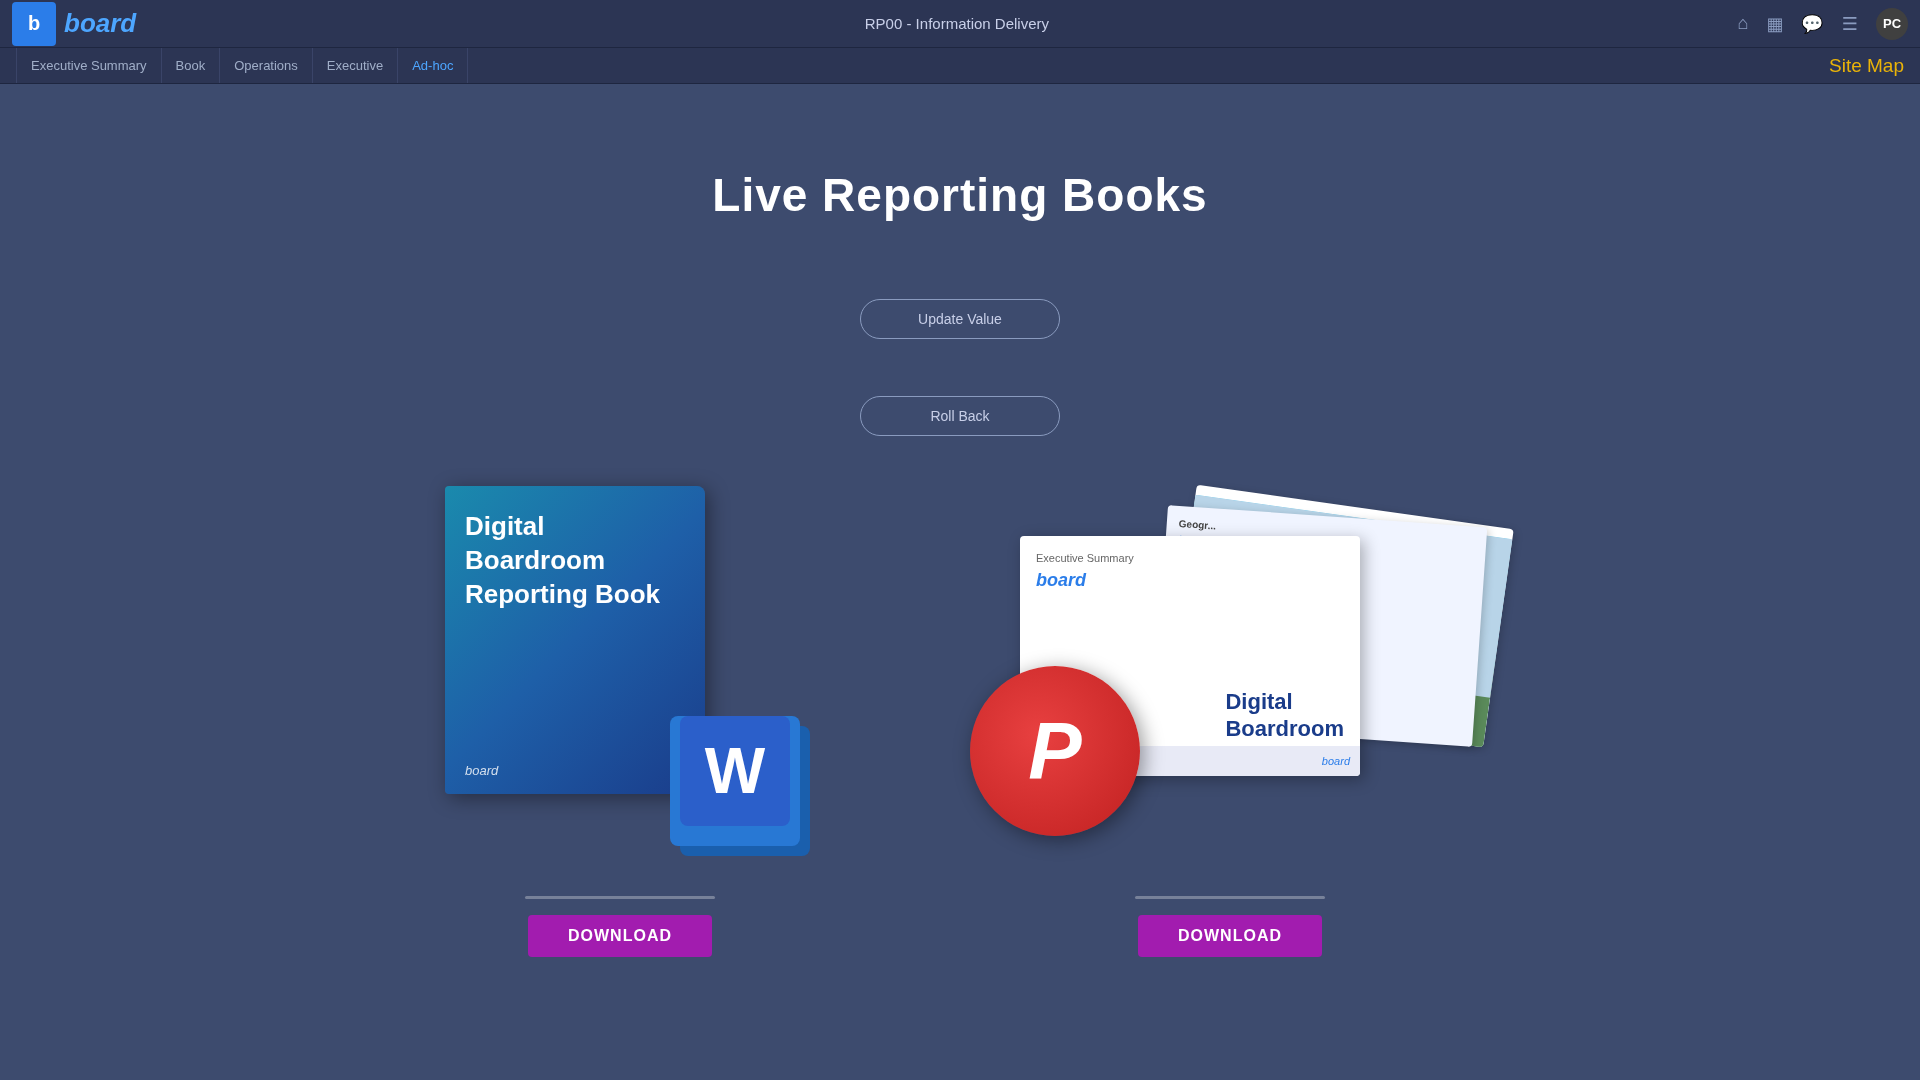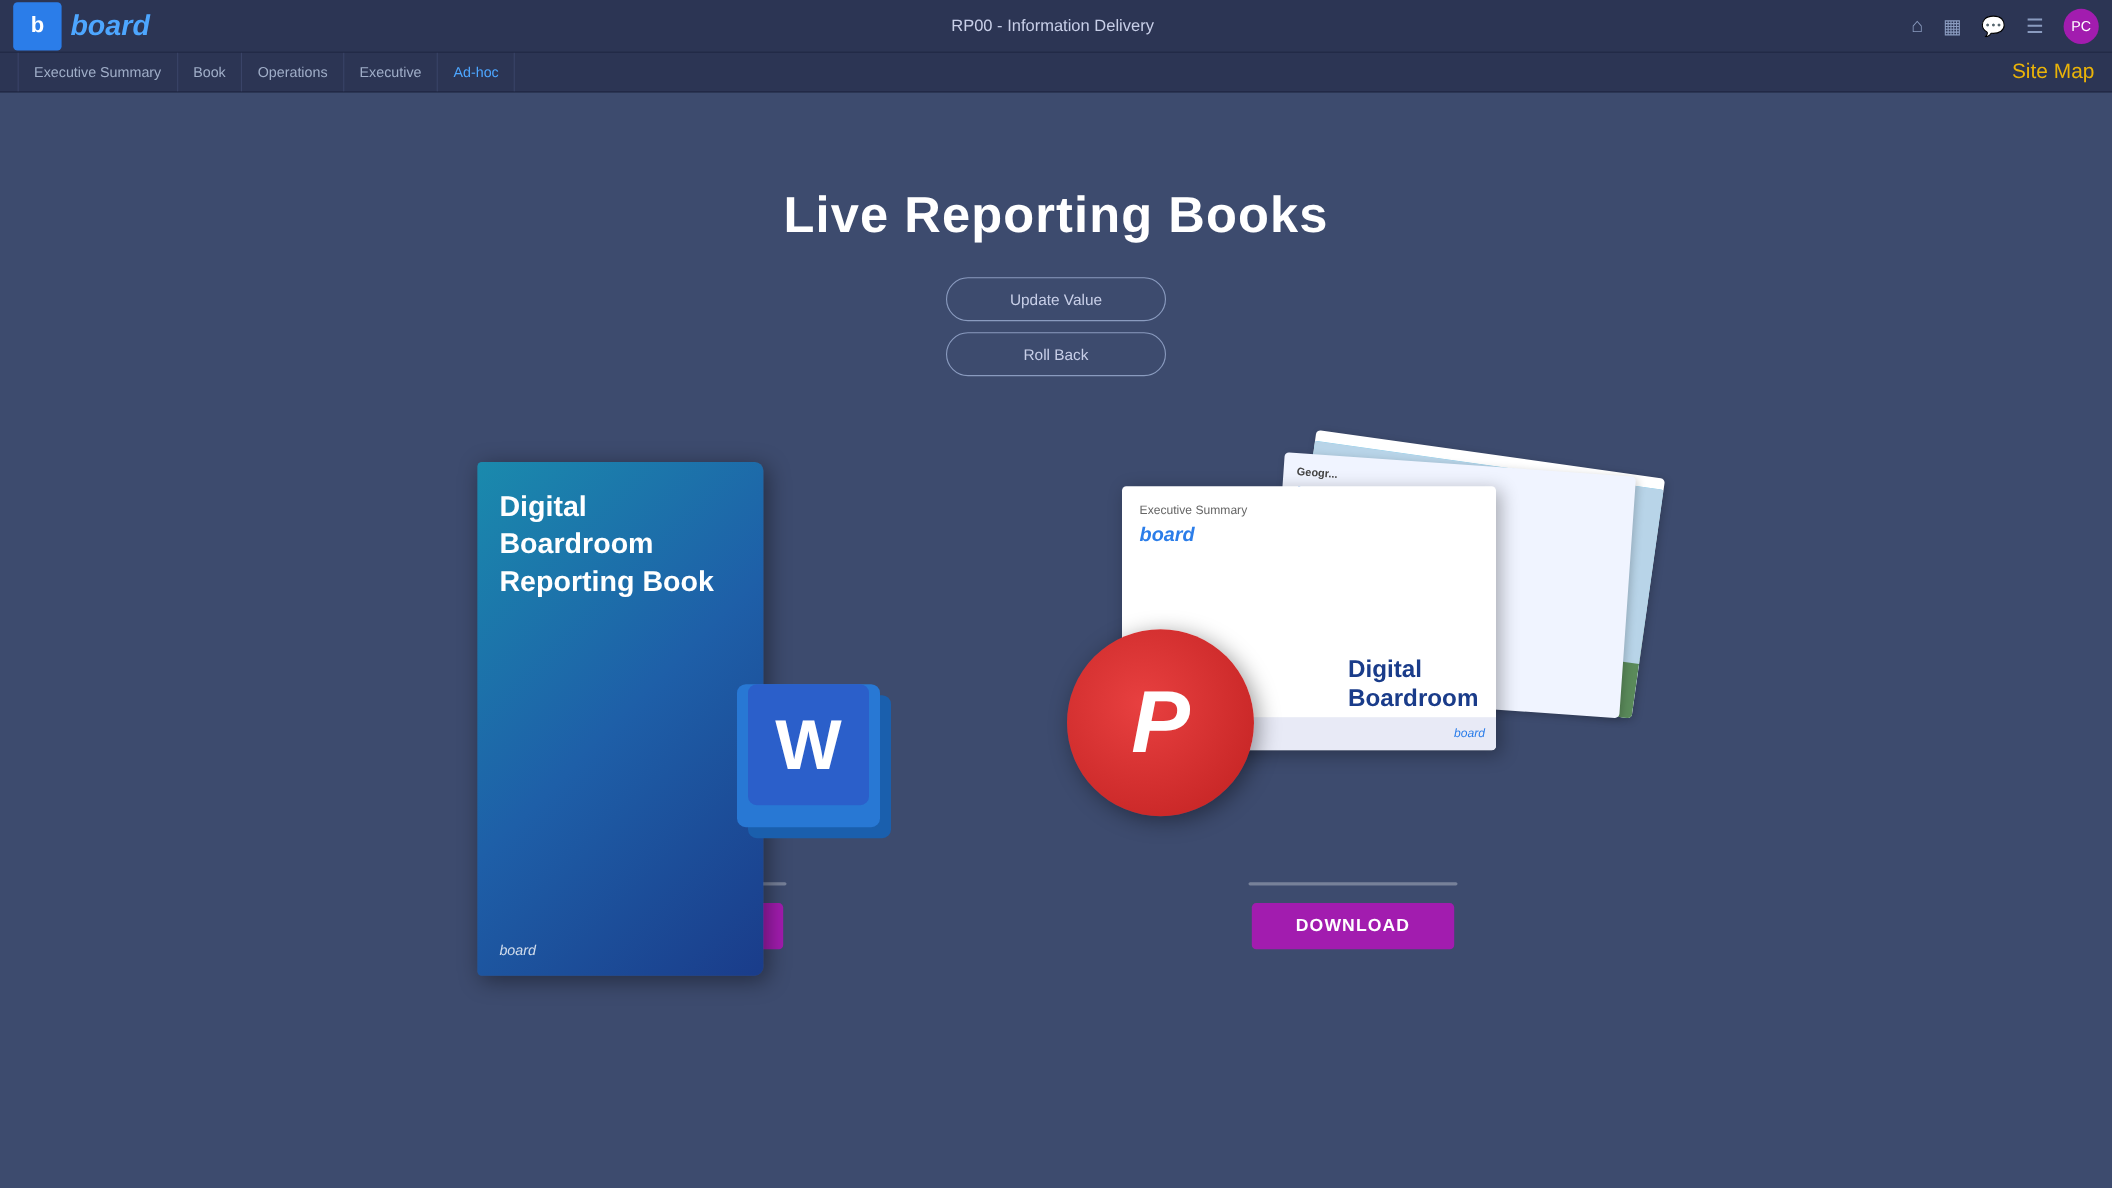--- a/index.html
+++ b/index.html
@@ -54,28 +54,28 @@
       gap: 18px;
     }
     .header-icon {
       color: #8a9bbf;
       font-size: 18px;
       cursor: pointer;
     }
     .header-avatar {
       width: 32px;
       height: 32px;
-      background: #a21caf;
+      background: #404040;
       border-radius: 50%;
       display: flex;
       align-items: center;
       justify-content: center;
       color: white;
       font-size: 13px;
-      font-weight: normal;
+      font-weight: bold;
     }
 
     
     .nav {
       height: 36px;
       background: #2c3554;
       display: flex;
       align-items: center;
       padding: 0 16px;
       border-bottom: 1px solid #1e2640;
@@ -134,20 +134,21 @@
       background: transparent;
       border: 1.5px solid #8a9bbf;
       border-radius: 20px;
       color: #c8cfe8;
       font-size: 14px;
       cursor: pointer;
       display: flex;
       align-items: center;
       justify-content: center;
       transition: background 0.2s;
+      margin-top: 47px;
     }
 
     
     .books-container {
       display: flex;
       gap: 160px;
       align-items: flex-end;
       margin-top: 10px;
     }
 
@@ -160,29 +161,28 @@
     }
 
     .book-word-visual {
       position: relative;
       width: 380px;
       height: 400px;
     }
 
     .word-cover {
       position: absolute;
-      left: 4px;
+      left: 15px;
       top: 0;
       width: 260px;
-      height: 467px;
+      height: 308px;
       background: linear-gradient(135deg, #1a8aad 0%, #1e5fa8 50%, #1a3c8a 100%);
       border-radius: 4px 8px 8px 4px;
       box-shadow: 4px 4px 20px rgba(0,0,0,0.4);
       padding: 24px 20px;
-      margin-top: 28px;
     }
 
     .word-cover-title {
       color: white;
       font-size: 26px;
       font-weight: bold;
       line-height: 1.3;
       margin-bottom: 60px;
     }
 

